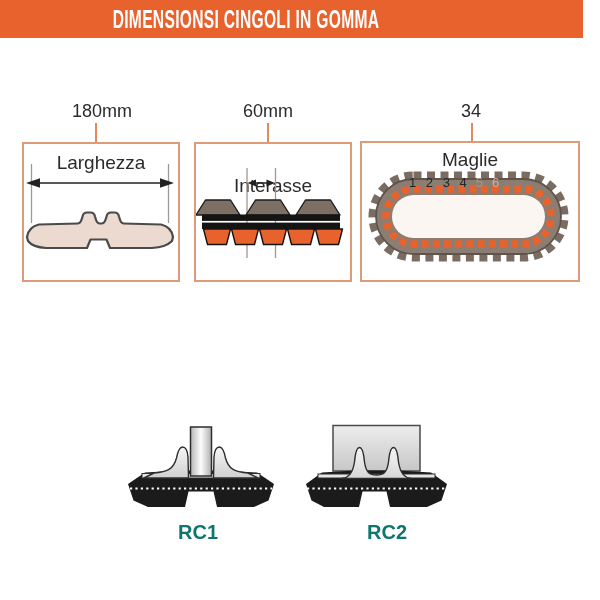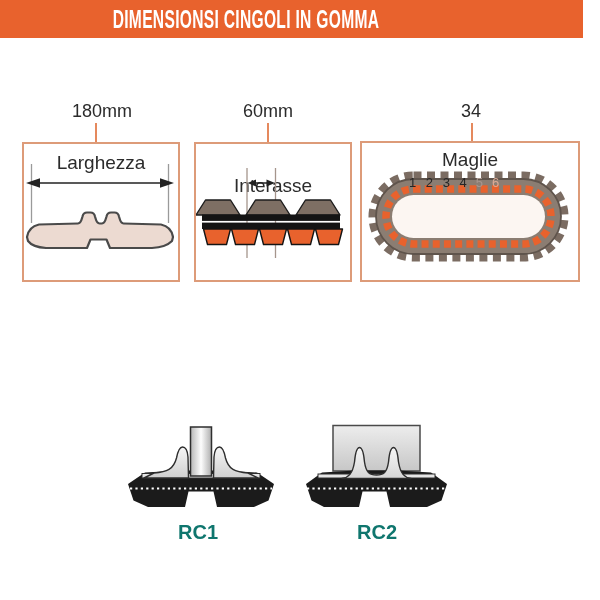--- a/index.html
+++ b/index.html
@@ -38,21 +38,21 @@
   .note{position:absolute;left:0;top:356px;width:596px;text-align:center;font-size:19px;
         line-height:26px;color:#3a3a3a;}
 
   
   .profile-svg{position:absolute;}
   #rc1-svg{left:125px;top:424px;}
   #rc2-svg{left:303px;top:424px;}
   .profile-label{position:absolute;top:521px;transform:translateX(-50%);font-size:20px;
                  font-weight:600;color:#0f766e;}
   #rc1-label{left:198px;}
-  #rc2-label{left:377px;text-align:right;}
+  #rc2-label{left:387px;text-align:right;}
 </style>
 </head>
 <body>
 
 <div class="stage">
 
   <header class="banner">
     <div class="banner-text">DIMENSIONSI CINGOLI IN GOMMA</div>
   </header>
 

